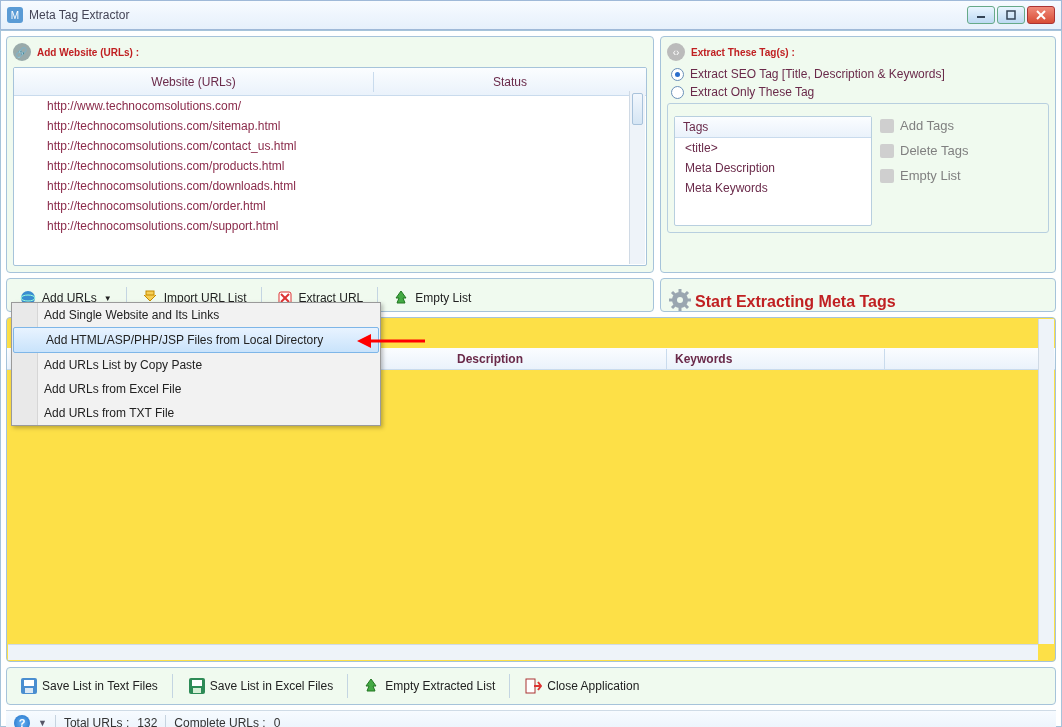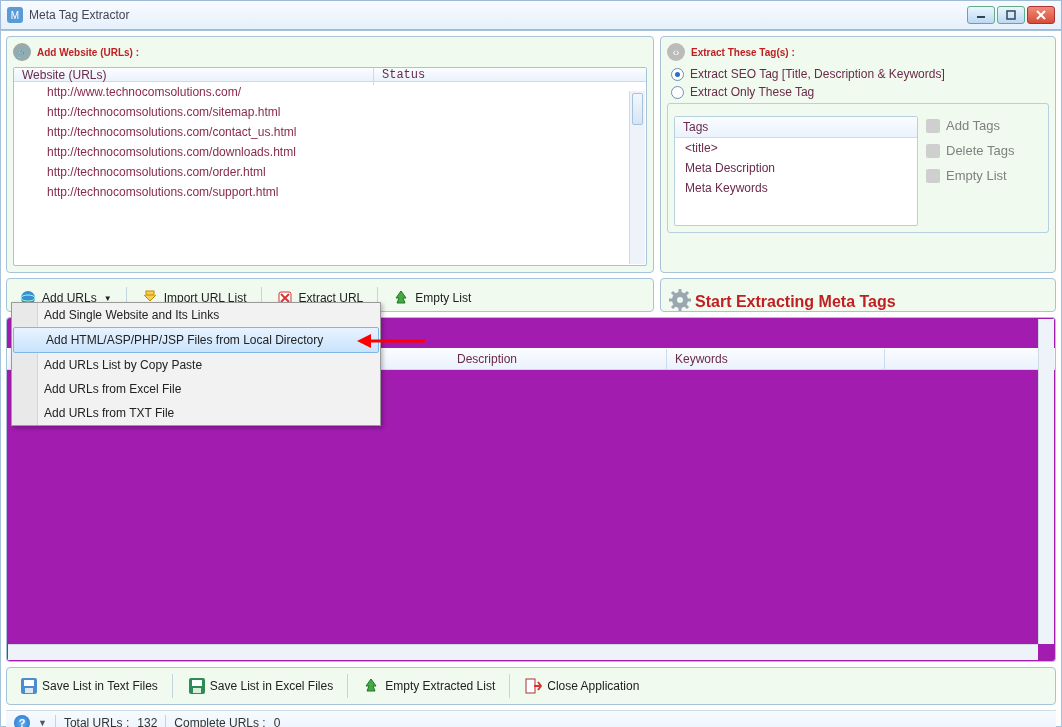--- a/index.html
+++ b/index.html
@@ -21,36 +21,36 @@
 
 
 .panel { border:1px solid #a6c3da; border-radius:4px; background:#f0faef; padding:6px; position:relative;}
 .panel-head { display:flex; align-items:center; gap:6px; margin-bottom:6px;}
 .panel-head .ic{width:18px;height:18px;background:#9aa;border-radius:50%;display:inline-flex;align-items:center;justify-content:center;color:#fff;font-size:10px;}
 .panel-head h3 { color:#c02022; font-size:10px; font-weight:600;}
 
 
 .leftpanel { flex:0 0 648px; display:flex; flex-direction:column;}
 .urlbox { flex:1; background:#fff; border:1px solid #a6c3da; border-radius:2px; overflow:hidden; position:relative;}
-.urlhdr { display:flex; background:linear-gradient(#fbfdff,#eaf2fb); border-bottom:1px solid #c9dbed; height:14px; align-items:center;}
+.urlhdr { display:flex; background:linear-gradient(#fbfdff,#eaf2fb); border-bottom:1px solid #c9dbed; height:28px; align-items:center;text-align:center;}
 .urlhdr .col { padding:3px 8px; color:#6a2a4a; }
 .urlhdr .c1{flex:0 0 360px;border-right:1px solid #c9dbed;}
-.urlhdr .c2{flex:1;font-family:Liberation Mono, monospace;}
+.urlhdr .c2{flex:1;}
 .urllist { overflow:auto; height: calc(100% - 22px); margin-left: 25px;}
 .urllist .row { padding:3px 8px; color:#8a2a4a; }
 .scrollbar-v{position:absolute;right:1px;top:23px;bottom:1px;width:16px;background:#eef3f9;border-left:1px solid #d0dae5;}
 .thumb{position:absolute;left:2px;right:2px;top:2px;height:32px;background:linear-gradient(#f2f7fd,#d5e5f4);border:1px solid #a8c2db;border-radius:2px;}
 
 
 .rightpanel { flex:1; }
 .radio-row{display:flex;align-items:center;gap:6px;margin:4px 4px;color:#6a2a4a;}
 .radio-dot{width:13px;height:13px;border:1px solid #6a90b8;border-radius:50%;display:inline-block;position:relative;background:#fff;}
 .radio-dot.sel::after{content:"";position:absolute;left:3px;top:3px;width:5px;height:5px;background:#2a6ecb;border-radius:50%;}
 .tagwrap{display:flex;gap:8px;margin-top:6px;}
-.tagsbox{border:1px solid #b8cfdf;background:#fff;border-radius:2px;width:244px;height:110px;}
+.tagsbox{border:1px solid #b8cfdf;background:#fff;border-radius:2px;width:198px;height:110px;}
 .tagshdr{background:linear-gradient(#fbfdff,#eaf2fb);border-bottom:1px solid #c9dbed;padding:3px 8px;color:#6a2a4a;}
 .tagrow{padding:3px 10px;color:#6a2a4a;}
 .tagbtns{display:flex;flex-direction:column;gap:10px;padding-top:2px;}
 .tagbtn{color:#808080;font-size:13px;display:flex;align-items:center;gap:6px;}
 .tagbtn .ic2{width:14px;height:14px;display:inline-block;background:#cfcfcf;border-radius:2px;}
 
 
 .toolbarrow{display:flex;gap:6px;margin-top:5px;height:34px;}
 .toolbar{border:1px solid #a6c3da;border-radius:4px;background:#f0faef;display:flex;align-items:flex-end;padding:0 4px;gap:4px;position:relative;}
 .toolbar.left{flex:0 0 648px;}
@@ -64,21 +64,21 @@
 
 .menu{position:absolute;left:10px;top:271px;width:370px;background:#f2f2f2;border:1px solid #9a9a9a;box-shadow:2px 2px 4px rgba(0,0,0,.25);z-index:50;}
 .menu .stripe{position:absolute;left:0;top:0;bottom:0;width:26px;background:#e9e9e9;border-right:1px solid #d6d6d6;}
 .menu-item{position:relative;padding:5px 10px 5px 32px;color:#222;}
 .menu-item.hl{background:linear-gradient(#e8f3ff,#c9e3fb);border:1px solid #7eb6e8;border-radius:2px;margin:0 1px;}
 
 
 .arrow-ann{position:absolute;left:356px;top:298px;z-index:60;}
 
 
-.results{border:1px solid #a6c3da;border-radius:4px;margin-top:5px;height:345px;background:#a21caf;position:relative;overflow:hidden;}
+.results{border:1px solid #a6c3da;border-radius:4px;margin-top:5px;height:345px;background:#fde047;position:relative;overflow:hidden;font-weight:bold;}
 .reshdr{display:flex;background:linear-gradient(#fbfdff,#eaf2fb);border-bottom:1px solid #c9dbed;height:22px;align-items:center;margin-top:30px;}
 .reshdr .rc{padding:3px 8px;color:#6a2a4a;border-right:1px solid #c9dbed;}
 .reshdr .rc.desc{flex:0 0 218px;margin-left:442px;}
 .reshdr .rc.kw{flex:0 0 218px;}
 .reshdr .rc.last{flex:1;border-right:none;}
 .scrollbar-h{position:absolute;left:1px;right:17px;bottom:1px;height:16px;background:#eef3f9;border-top:1px solid #d0dae5;}
 .scrollbar-v2{position:absolute;right:1px;top:1px;bottom:17px;width:16px;background:#eef3f9;border-left:1px solid #d0dae5;}
 
 
 .bottombar{border:1px solid #a6c3da;border-radius:4px;margin-top:5px;height:38px;background:#f0faef;display:flex;align-items:center;gap:4px;padding:0 4px;}
@@ -133,20 +133,21 @@
       </div>
       <div class="urlbox">
         <div class="urlhdr">
           <div class="col c1">Website (URLs)</div>
           <div class="col c2">Status</div>
         </div>
         <div class="urllist">
           <div class="row">http://www.technocomsolutions.com/</div>
           <div class="row">http://technocomsolutions.com/sitemap.html</div>
           <div class="row">http://technocomsolutions.com/contact_us.html</div>
+          <div class="row">http://technocomsolutions.com/products.html</div>
           <div class="row">http://technocomsolutions.com/downloads.html</div>
           <div class="row">http://technocomsolutions.com/order.html</div>
           <div class="row">http://technocomsolutions.com/support.html</div>
         </div>
         <div class="scrollbar-v">
             <div class="thumb"></div>
           </div>
       </div>
     </div>
 

